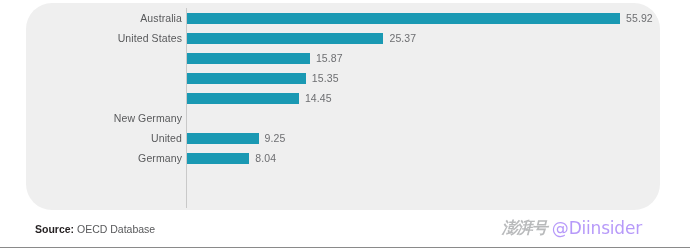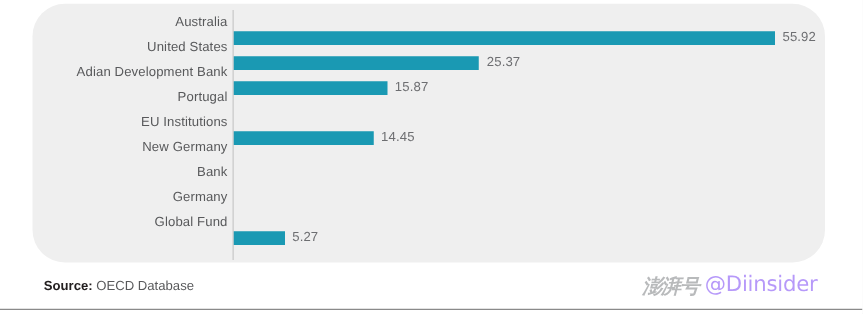--- a/index.html
+++ b/index.html
@@ -73,21 +73,21 @@
     font-size: 10.5px;
     color: #58595b;
     white-space: nowrap;
     text-align: right;
     letter-spacing: 0.1px;
   }
 
   .bar-wrap {
     position: absolute;
     left: 161px;
-    top: 12px;
+    top: 0;
     height: 20px;
     display: flex;
     align-items: center;
   }
 
   .bar {
     height: 11px;
     background: #1a99b3;
   }
 
@@ -120,24 +120,23 @@
   .source .src-key {
     font-weight: bold;
     color: #231f20;
   }
   .source .src-val {
     color: #58595b;
   }
 
   .watermark {
     position: absolute;
-    right: 12px;
+    right: 24px;
     top: 8px;
     display: flex;
-    align-items: center;
     gap: 5px;
     opacity: 0.62;
   }
   .wm-logo {
     font-family: "DejaVu Sans", sans-serif;
     font-size: 16px;
     font-style: italic;
     font-weight: bold;
     color: #8e9093;
     letter-spacing: -1px;
@@ -177,50 +176,52 @@
             </div>
           </div>
           <div class="row">
             <div class="cat-label">United States</div>
             <div class="bar-wrap">
               <div class="bar" style="width: 196.445px; background: rgb(26, 153, 179);"></div>
               <div class="bar-value">25.37</div>
             </div>
           </div>
           <div class="row">
-            <div class="cat-label">Adian Development Bank</div>
             <div class="bar-wrap">
               <div class="bar" style="width: 122.885px; background: rgb(26, 153, 179);"></div>
               <div class="bar-value">15.87</div>
             </div>
           </div>
           <div class="row">
-            <div class="cat-label">Portugal</div>
-          </div>
-          <div class="row">
-            <div class="cat-label">EU Institutions</div>
+            <div class="bar-wrap">
+              <div class="bar" style="width: 118.858px; background: rgb(26, 153, 179);"></div>
+              <div class="bar-value">15.35</div>
+            </div>
+          </div>
+          <div class="row">
             <div class="bar-wrap">
               <div class="bar" style="width: 111.889px; background: rgb(26, 153, 179);"></div>
               <div class="bar-value">14.45</div>
             </div>
           </div>
           <div class="row">
             <div class="cat-label">New Germany</div>
           </div>
           <div class="row">
-            <div class="cat-label">Bank</div>
+            <div class="cat-label">United</div>
+            <div class="bar-wrap">
+              <div class="bar" style="width: 71.6246px; background: rgb(26, 153, 179);"></div>
+              <div class="bar-value">9.25</div>
+            </div>
           </div>
           <div class="row">
             <div class="cat-label">Germany</div>
-          </div>
-          <div class="row">
-            <div class="cat-label">Global Fund</div>
-            <div class="bar-wrap">
-              <div class="bar" style="width: 40.8067px; background: rgb(26, 153, 179);"></div>
-              <div class="bar-value">5.27</div>
+            <div class="bar-wrap">
+              <div class="bar" style="width: 62.2554px; background: rgb(26, 153, 179);"></div>
+              <div class="bar-value">8.04</div>
             </div>
           </div>
         </div>
     </div>
   </div>
 
   <div class="footer">
     <div class="source">
       <span class="src-key">Source:</span><span class="src-val"> OECD Database</span>
     </div>

